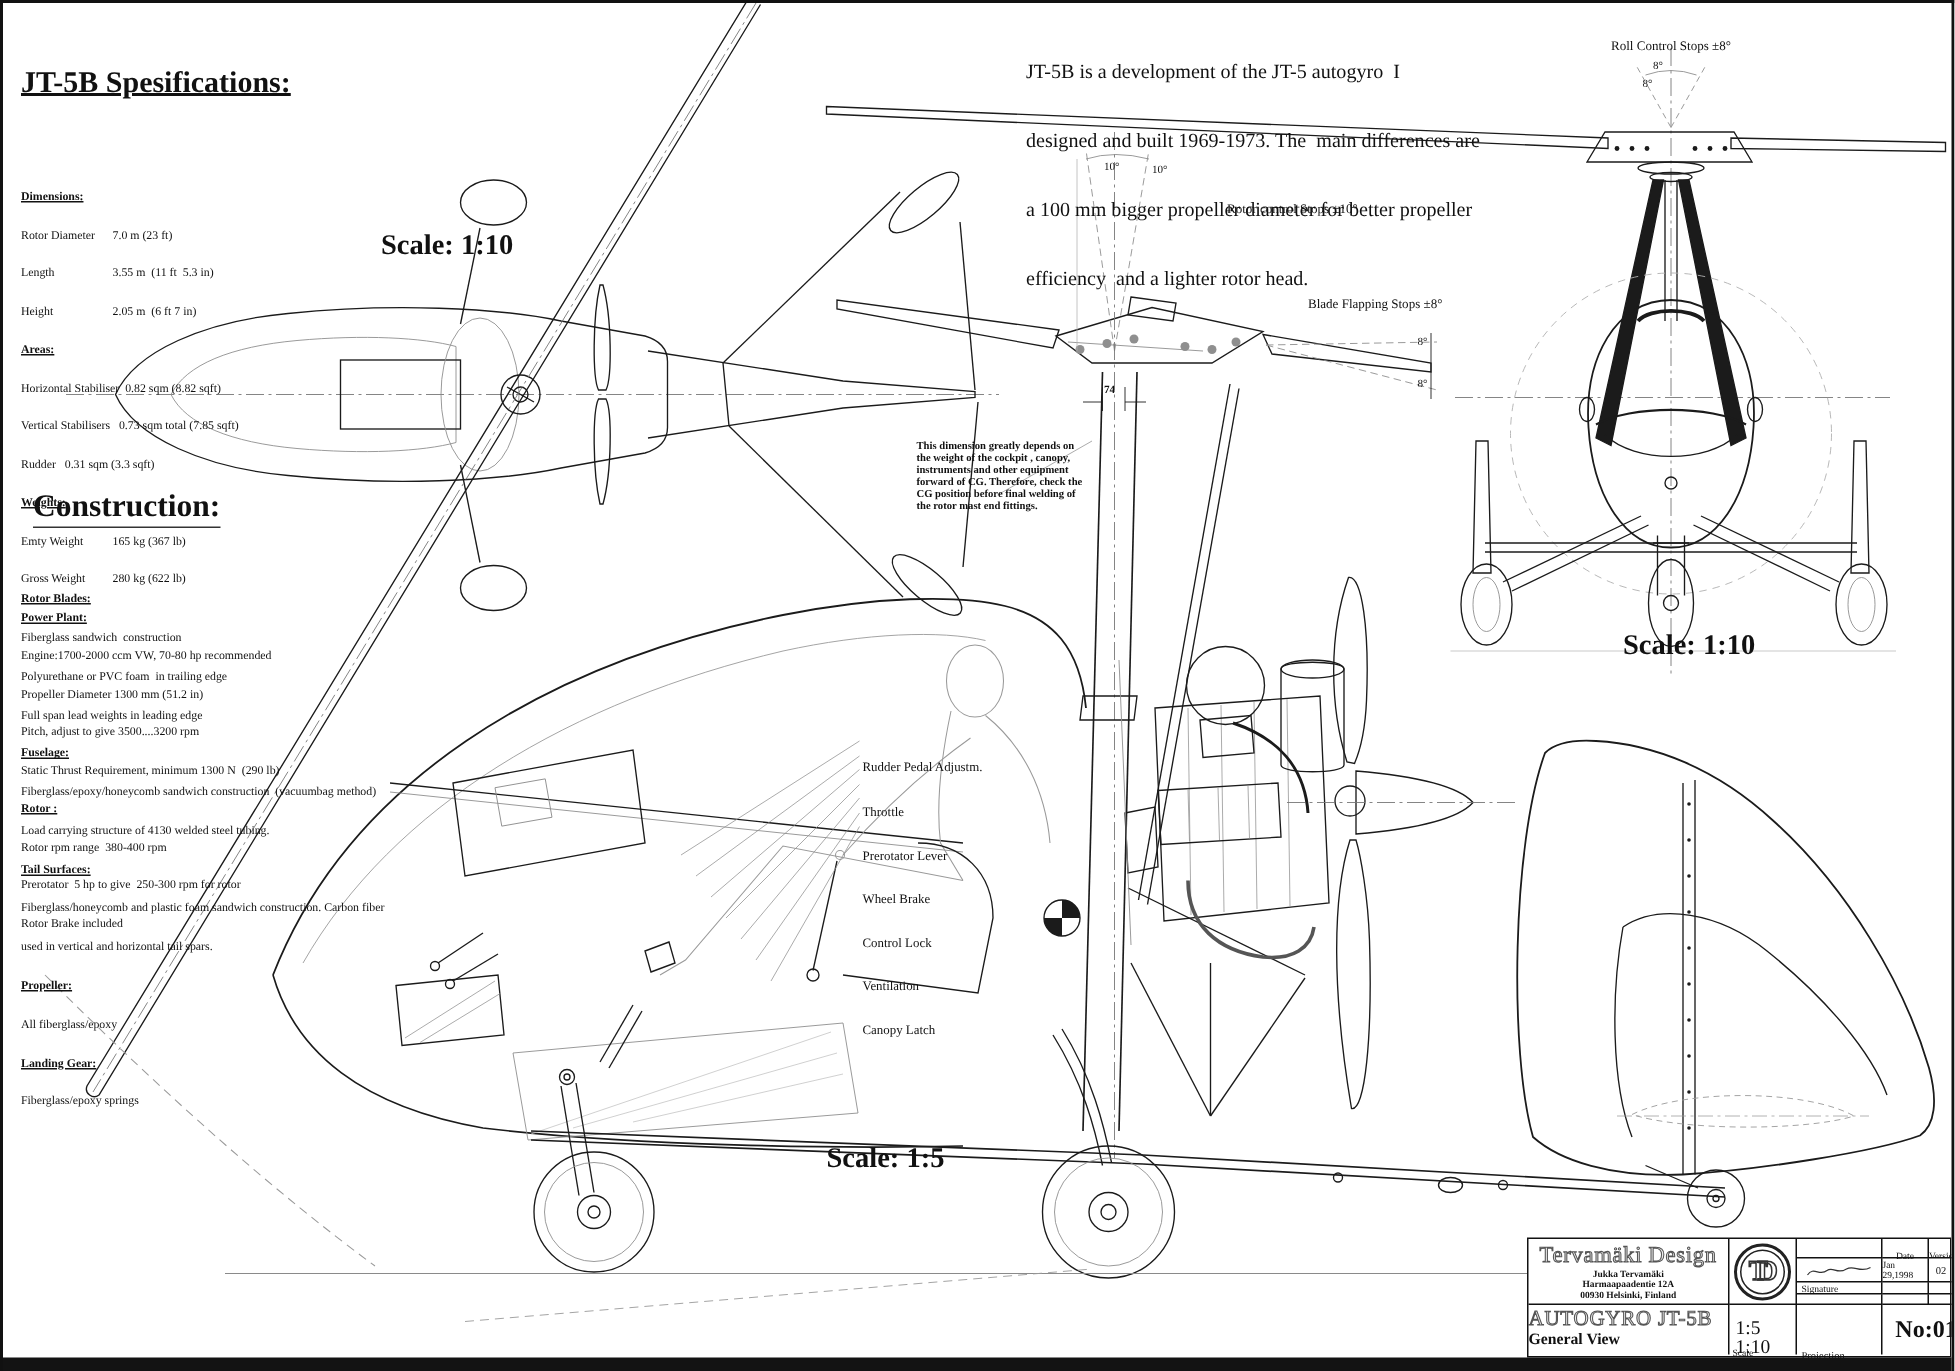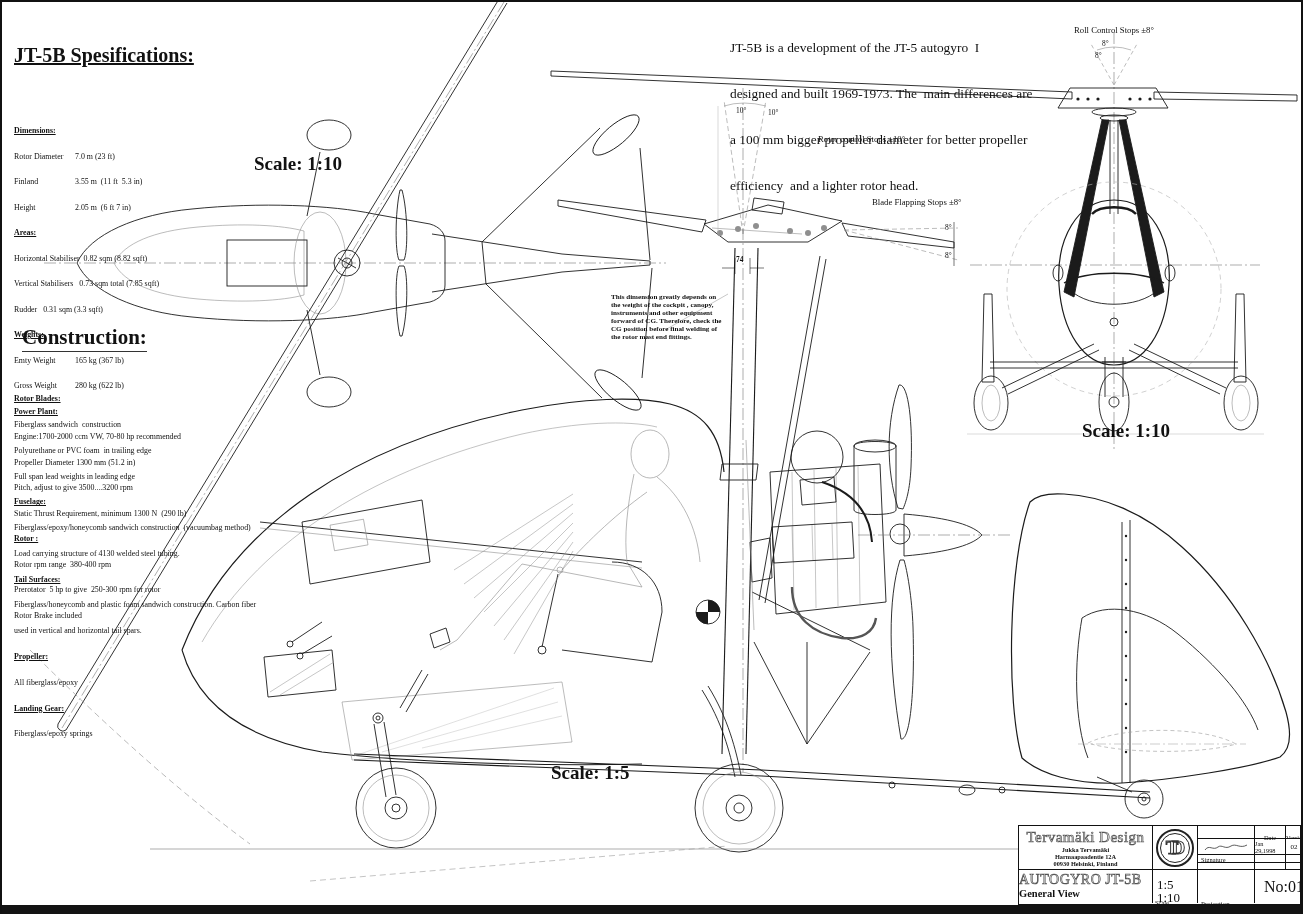--- a/index.html
+++ b/index.html
@@ -314,21 +314,21 @@
       </g>
     </g>
   </g>
 </svg>
 
 <div class="t" style="left:12px;top:6px;">
   <div class="spec-title">JT-5B Spesifications:</div>
   <div class="spec-body" style="margin-top:7px;">
     <div class="h">Dimensions:</div>
     <div class="row"><span class="lab">Rotor Diameter</span><span>7.0 m (23 ft)</span></div>
-    <div class="row"><span class="lab">Finland</span><span>3.55 m  (11 ft  5.3 in)</span></div>
+    <div class="row"><span class="lab">Length</span><span>3.55 m  (11 ft  5.3 in)</span></div>
     <div class="row"><span class="lab">Height</span><span>2.05 m  (6 ft 7 in)</span></div>
     <div class="h">Areas:</div>
     <div>Horizontal Stabiliser  0.82 sqm (8.82 sqft)</div>
     <div>Vertical Stabilisers   0.73 sqm total (7.85 sqft)</div>
     <div>Rudder   0.31 sqm (3.3 sqft)</div>
     <div class="h">Weights:</div>
     <div class="row"><span class="lab">Emty Weight</span><span>165 kg (367 lb)</span></div>
     <div class="row"><span class="lab">Gross Weight</span><span>280 kg (622 lb)</span></div>
     <div class="h">Power Plant:</div>
     <div>Engine:1700-2000 ccm VW, 70-80 hp recommended</div>
@@ -355,21 +355,21 @@
     <div class="h">Tail Surfaces:</div>
     <div>Fiberglass/honeycomb and plastic foam sandwich construction. Carbon fiber</div>
     <div>used in vertical and horizontal tail spars.</div>
     <div class="h">Propeller:</div>
     <div>All fiberglass/epoxy</div>
     <div class="h">Landing Gear:</div>
     <div>Fiberglass/epoxy springs</div>
   </div>
 </div>
 
-<div class="t intro" style="left:728px;top:7px;">
+<div class="t intro" style="left:682px;top:7px;">
   <div>JT-5B is a development of the JT-5 autogyro  I</div>
   <div>designed and built 1969-1973. The  main differences are</div>
   <div>a 100 mm bigger propeller diameter for better propeller</div>
   <div>efficiency  and a lighter rotor head.</div>
 </div>
 
 <div class="t scale-label" style="left:252px;top:151px;">Scale: 1:10</div>
 <div class="t scale-label" style="left:1080px;top:418px;">Scale: 1:10</div>
 <div class="t scale-label" style="left:549px;top:760px;">Scale: 1:5</div>
 
@@ -378,20 +378,29 @@
 <div class="t ann-sm" style="left:1093px;top:49px;">8°</div>
 <div class="t ann" style="left:816px;top:132px;">Rotor control Stops ±10°</div>
 <div class="t ann-sm" style="left:734px;top:104px;">10°</div>
 <div class="t ann-sm" style="left:766px;top:106px;">10°</div>
 <div class="t ann" style="left:870px;top:195px;">Blade Flapping Stops ±8°</div>
 <div class="t ann-sm" style="left:943px;top:221px;">8°</div>
 <div class="t ann-sm" style="left:943px;top:249px;">8°</div>
 <div class="t ann-sm" style="left:734px;top:253px;font-weight:bold;">74</div>
 <div class="t cg-note" style="left:609px;top:291px;">This dimension greatly depends on the weight of the cockpit , canopy, instruments and other equipment forward of CG. Therefore, check the CG position before final welding of the rotor mast end fittings.</div>
 
+<div class="t controls" style="left:573px;top:486px;">
+  <div>Rudder Pedal Adjustm.</div>
+  <div>Throttle</div>
+  <div>Prerotator Lever</div>
+  <div>Wheel Brake</div>
+  <div>Control Lock</div>
+  <div>Ventilation</div>
+  <div>Canopy Latch</div>
+</div>
 
 <div id="tblock">
 
   <div class="cell" style="left:0;top:0;width:134px;height:44px;border-right:1px solid;border-bottom:1px solid;text-align:center;">
     <div class="outline-text" style="font-size:15px;margin-top:3px;">Tervamäki Design</div>
     <div class="addr">
       <div>Jukka Tervamäki</div>
       <div>Harmaapaadentie 12A</div>
       <div>00930 Helsinki, Finland</div>
     </div>
@@ -438,18 +447,18 @@
     <span class="tiny-lab" style="left:2px;top:1px;">Scale</span>
     <div style="font-size:13px;line-height:13px;margin:8px 0 0 4px;">
       <div>1:5</div>
       <div>1:10</div>
     </div>
   </div>
   <div class="cell" style="left:179px;top:44px;width:57px;height:33px;border-right:1px solid;">
     <span class="tiny-lab" style="left:3px;top:2px;font-size:7px;">Projection</span>
   </div>
   <div class="cell" style="left:236px;top:44px;width:47px;height:33px;display:flex;align-items:center;justify-content:center;">
-    <span style="font-size:16px;font-weight:normal;margin-left:11px;">No:01</span>
+    <span style="font-size:16px;font-weight:bold;margin-left:11px;">No:01</span>
   </div>
 </div>
 
 <div id="bottombar"></div>
 </div>
 
 </body></html>

